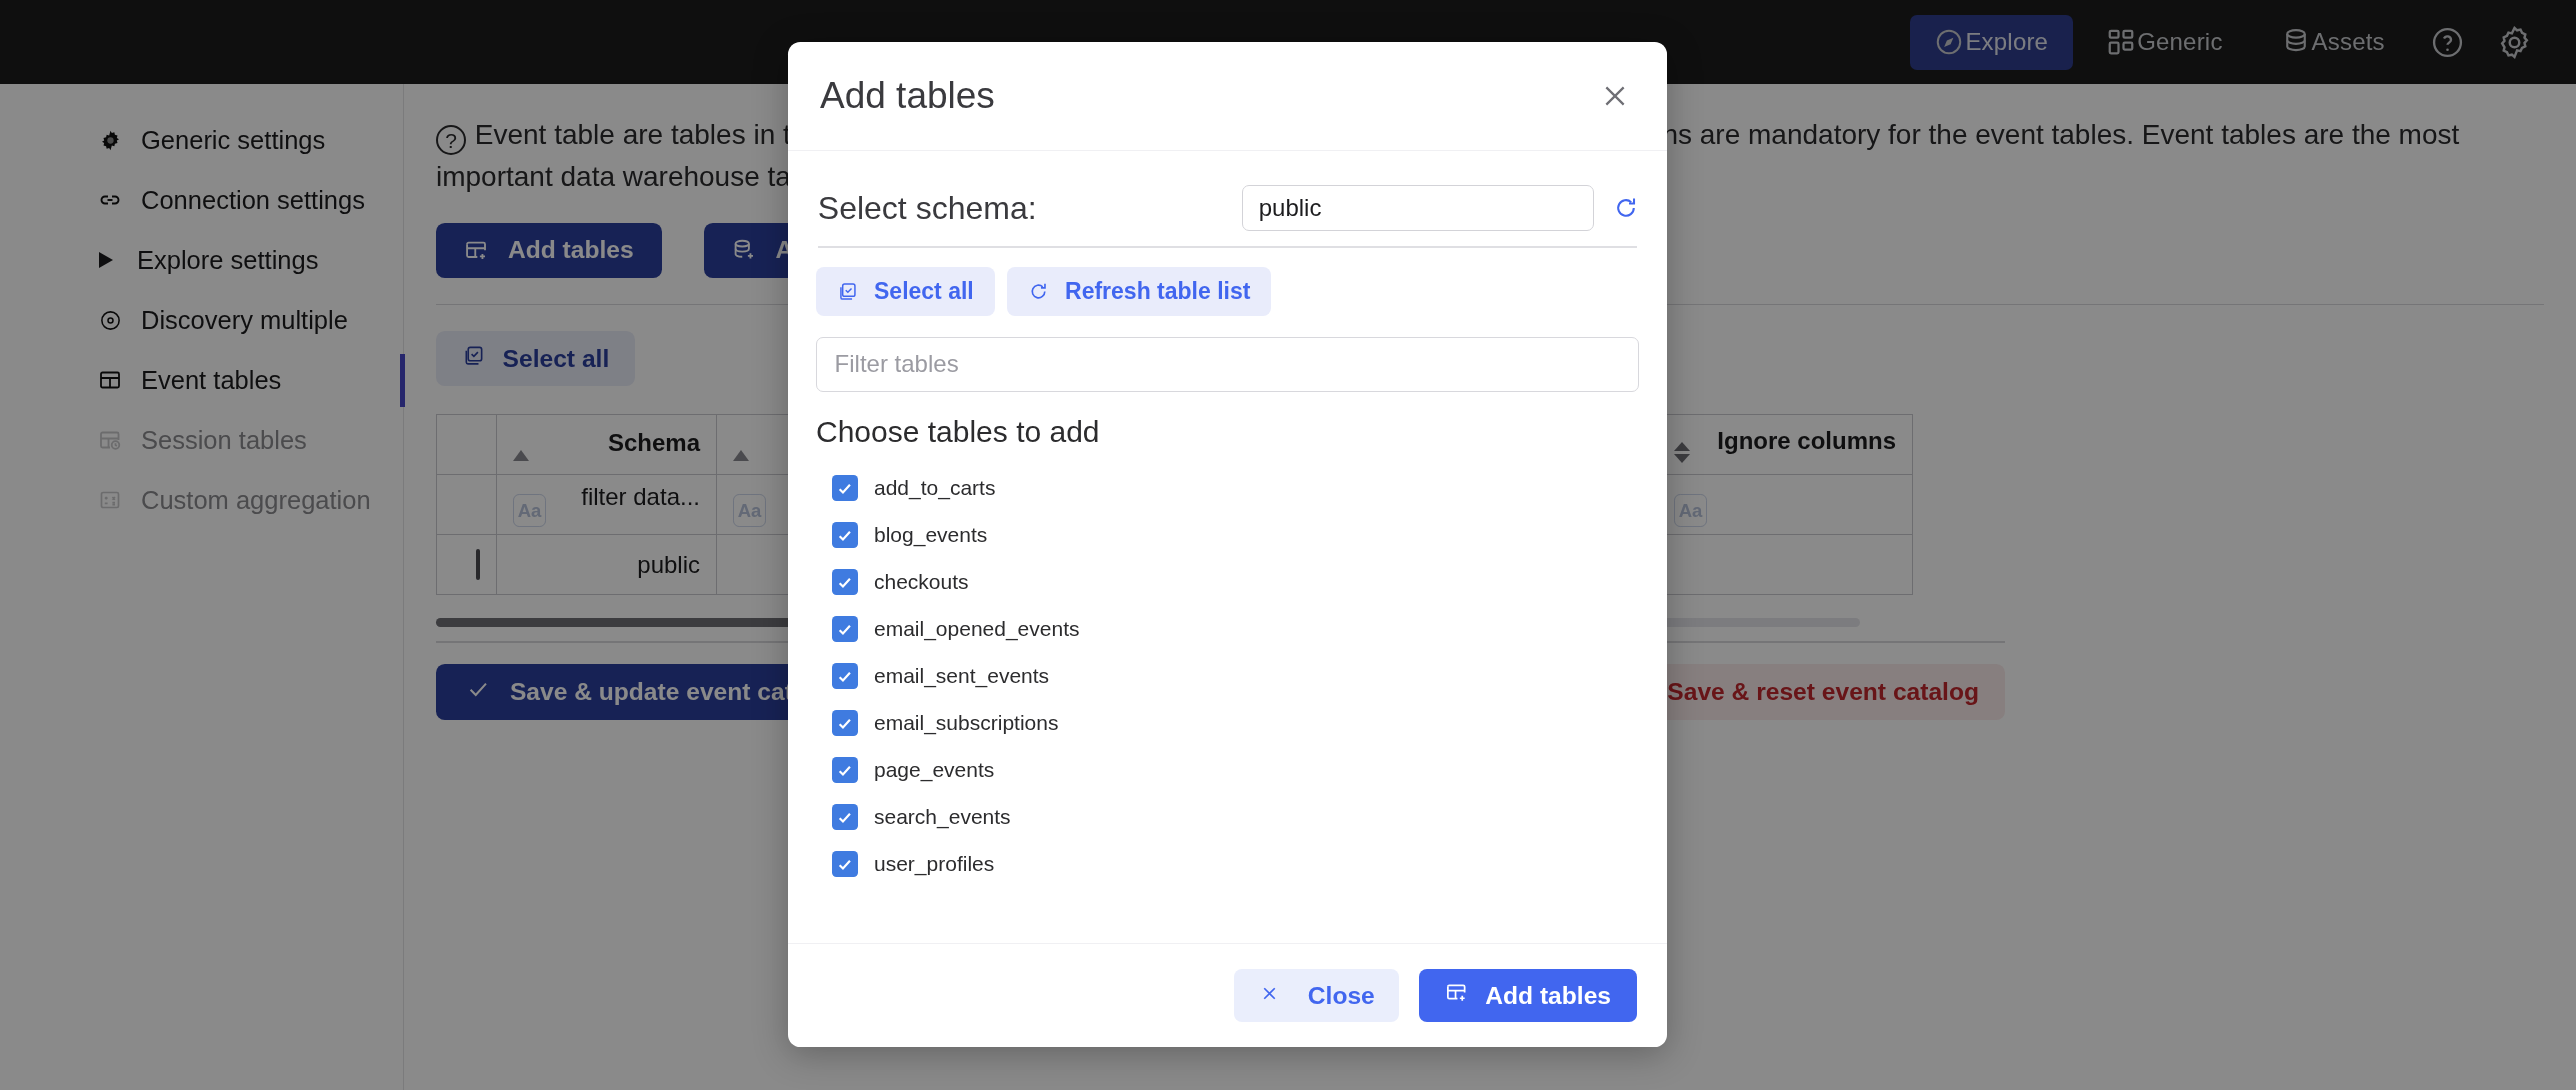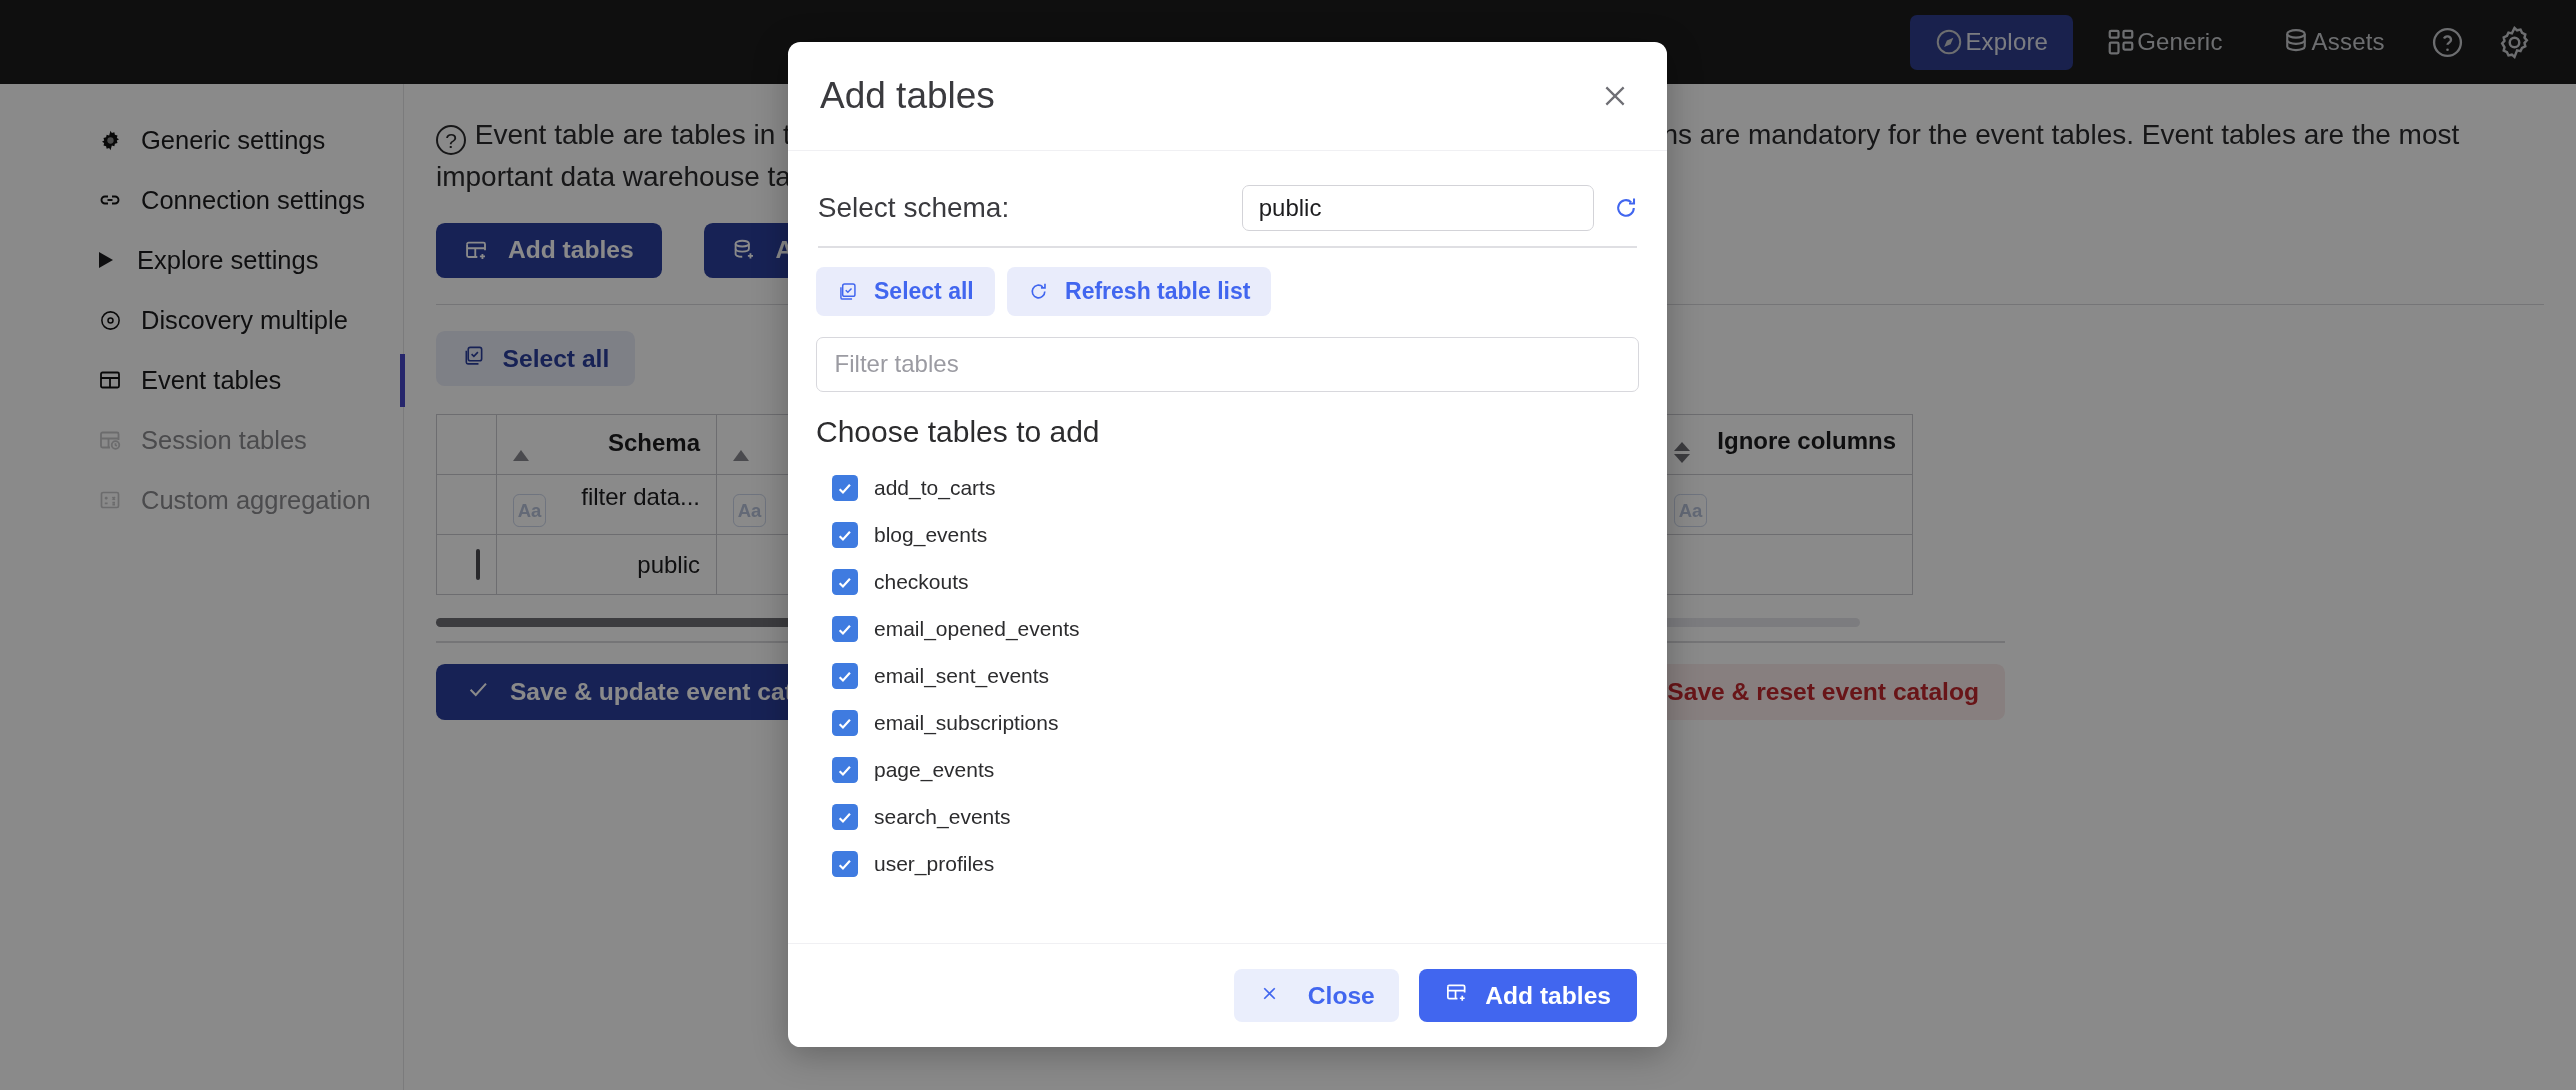--- a/index.html
+++ b/index.html
@@ -181,21 +181,21 @@
   .m-close {
     width: 40px; height: 40px; display: flex; align-items: center;
     justify-content: center; color: #6f6f75; font-size: 35px; line-height: 1;
   }
   .m-body { flex: 1; padding: 24.6px 28px 0 28px; overflow: hidden; }
 
   .schema-row {
     display: flex; align-items: center; justify-content: space-between;
     padding: 0 0 0 1.8px; height: 65px;
   }
-  .schema-label { font-size: 28px; color: #3a3a3e; }
+  .schema-label { font-size: 32px; color: #3a3a3e; }
   .schema-right { display: flex; align-items: center; gap: 19.3px; }
   .schema-input {
     width: 352px; height: 46px; border: 1.8px solid #d3d3d8; border-radius: 7px;
     font-size: 24px; padding: 0 16px; color: #1d1d1f;
     font-family: "Liberation Sans", sans-serif; background: #fff;
   }
   .refresh-ico { color: #4166ef; display: flex; align-items: center; }
 
   .m-divider { height: 1.8px; background: #dfdfe3; margin: 5.3px 1.8px 0 1.8px; }
 

